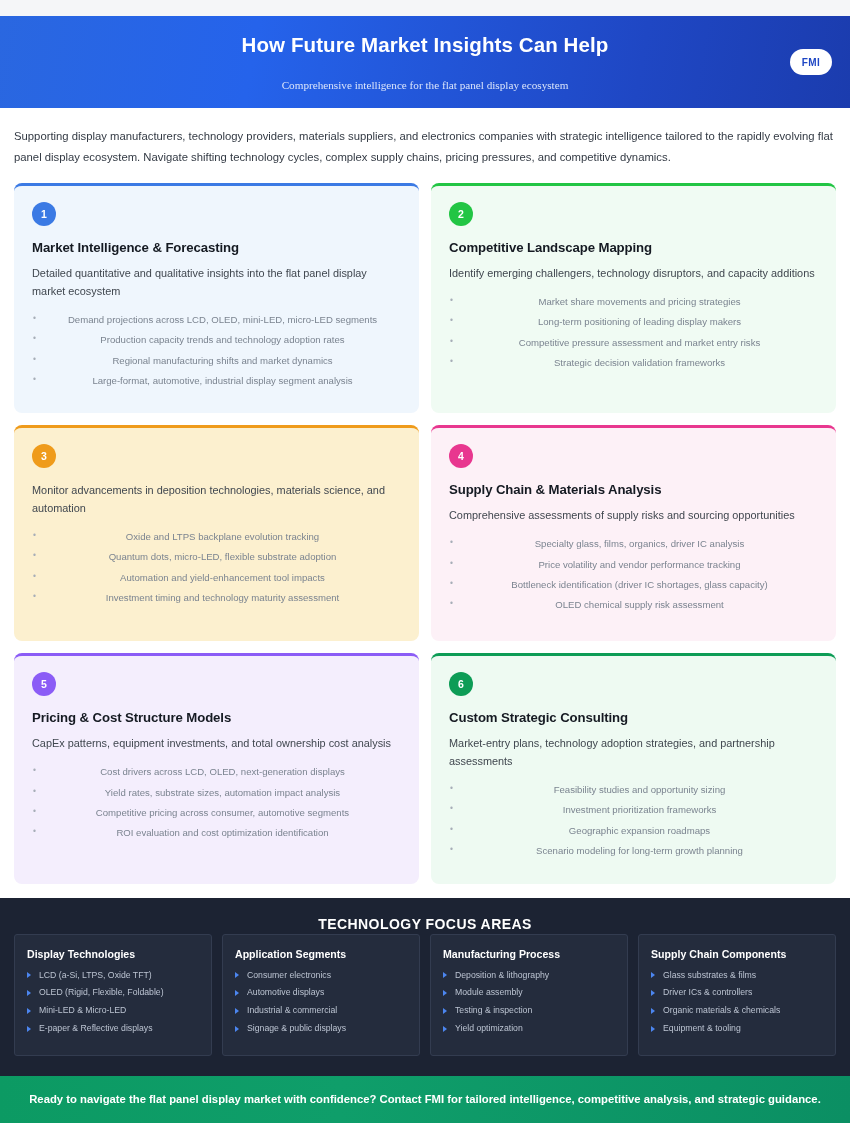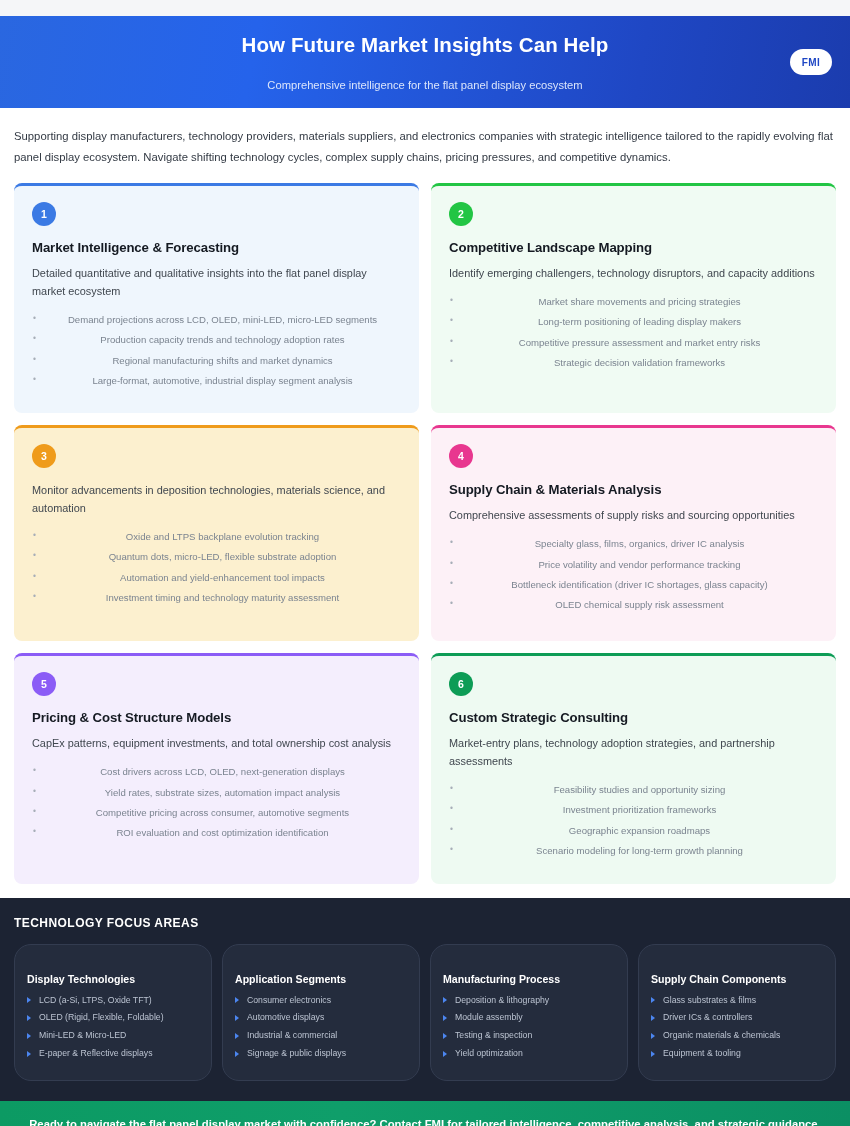--- a/index.html
+++ b/index.html
@@ -40,20 +40,21 @@
     font-size: 20.5px;
     font-weight: bold;
     letter-spacing: 0.1px;
     text-align: center;
   }
   .header-sub {
     color: #dbe5fb;
     font-size: 11.2px;
     margin-top: 22px;
     text-align: center;
+    font-family: Liberation Serif, serif;
   }
   .fmi-badge {
     position: absolute;
     right: 18px;
     top: 50%;
     transform: translateY(-50%);
     width: 42px;
     height: 26px;
     border-radius: 13px;
     background: #ffffff;
@@ -144,35 +145,36 @@
 
   
   .focus {
     background: #1c2333;
     padding: 18px 14px 20px 14px;
     margin-top: 14px;
     flex: 0 0 auto;
   }
   .focus-heading {
     color: #ffffff;
-    font-size: 12px;
+    font-size: 14px;
     font-weight: bold;
     letter-spacing: 0.45px;
-    margin-bottom: 14px;
+    margin-bottom: 2px;
+    text-align: center;
   }
   .focus-grid {
     display: grid;
     grid-template-columns: repeat(4, 1fr);
     gap: 10px;
   }
   .focus-card {
     background: #242c3d;
     border: 1px solid #333c50;
-    border-radius: 17px;
-    padding: 28px 12px 14px 12px;
+    border-radius: 3px;
+    padding: 13px 12px 14px 12px;
   }
   .focus-card-title {
     color: #ffffff;
     font-size: 10.6px;
     font-weight: bold;
     margin-bottom: 10px;
   }
   .focus-list { list-style: none; }
   .focus-list li {
     font-size: 8.7px;

